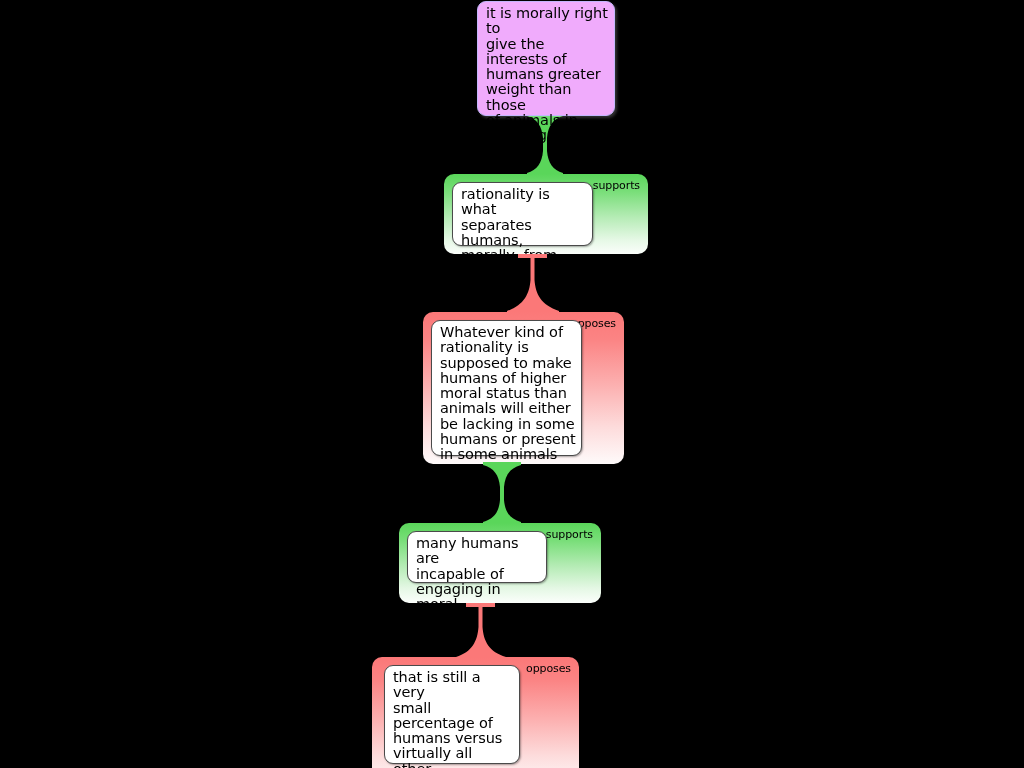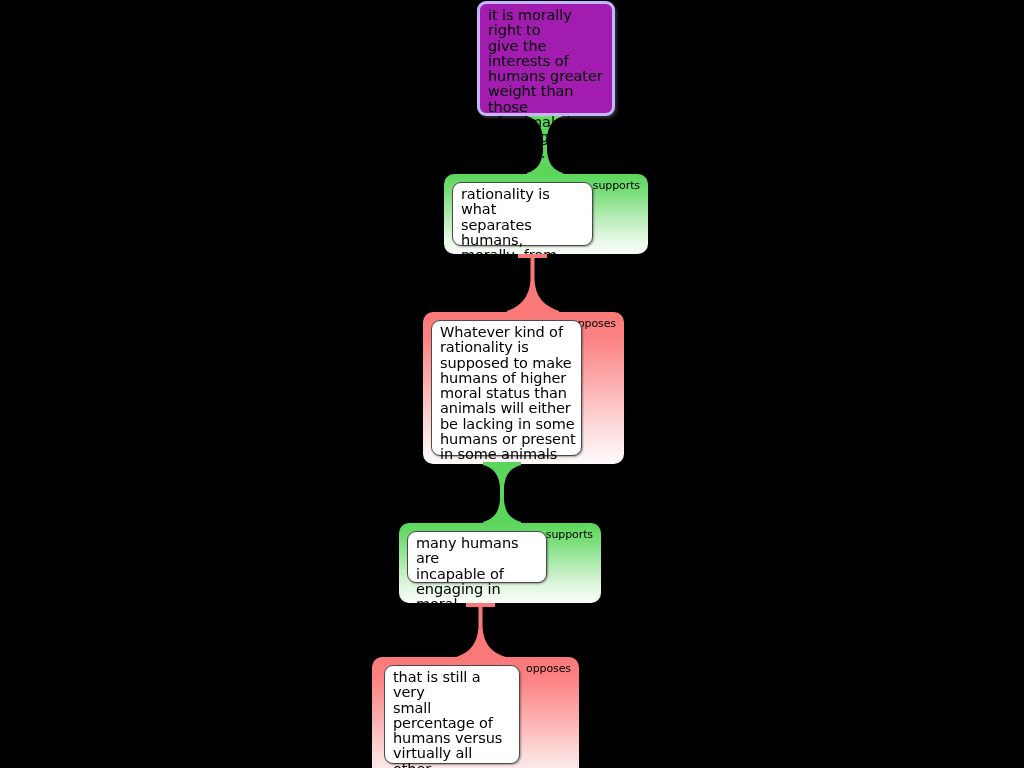--- a/index.html
+++ b/index.html
@@ -19,22 +19,22 @@
     position: absolute;
     left: 0; top: 0;
     width: 1024px;
     height: 768px;
     background: #000000;
   }
 
   
   .root-node {
     position: absolute;
-    background: #a21caf;
-    border: 3px solid #c4b5fd;
+    background: #f0abfc;
+    border: 1px solid #c4b5fd;
     border-radius: 9px;
     box-sizing: border-box;
     box-shadow: 2px 2px 3px rgba(255,255,255,0.20);
   }
   .root-node .node-text {
     position: absolute;
     left: 8px;
     top: 4px;
     right: 6px;
     color: #000000;

